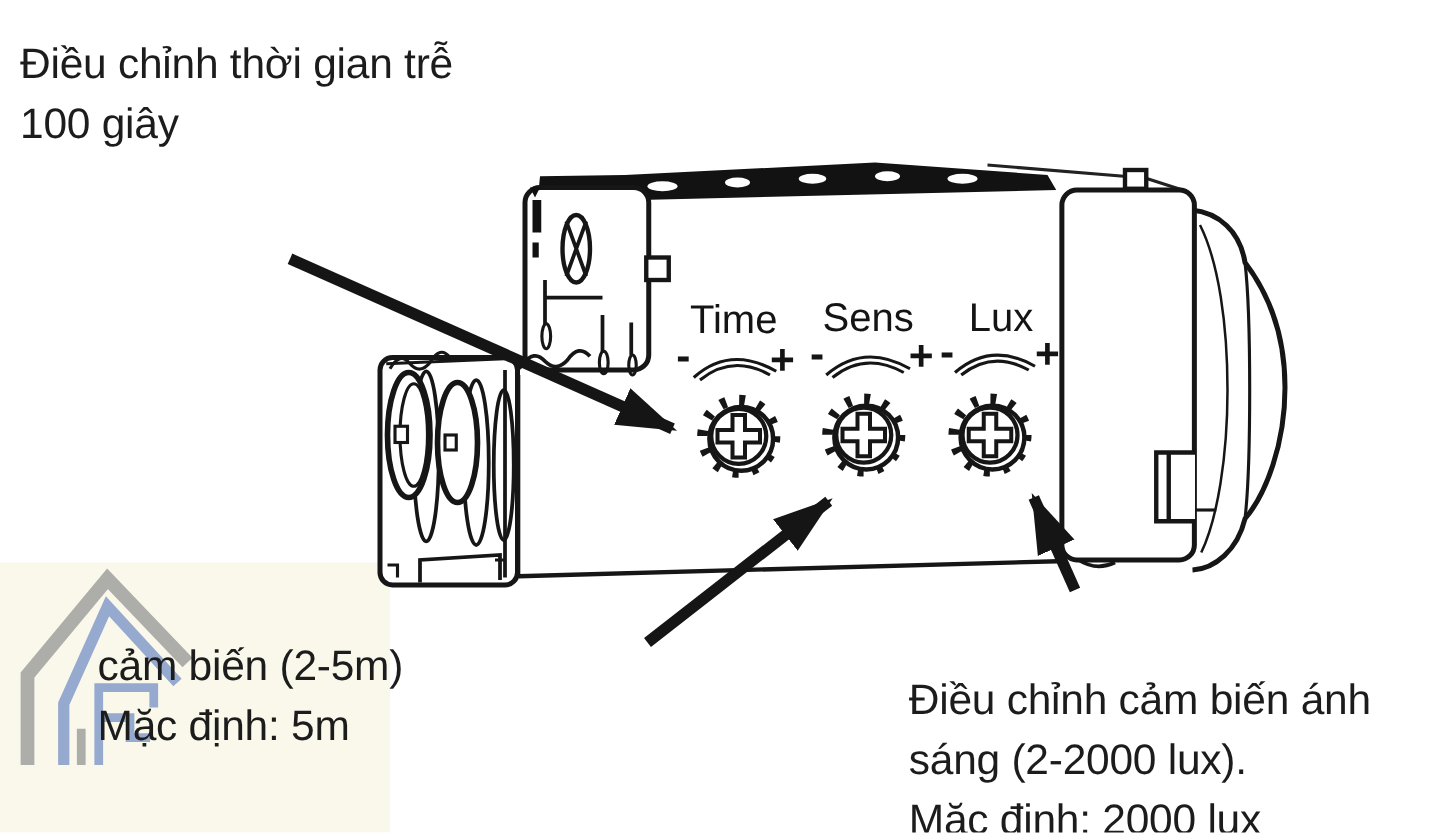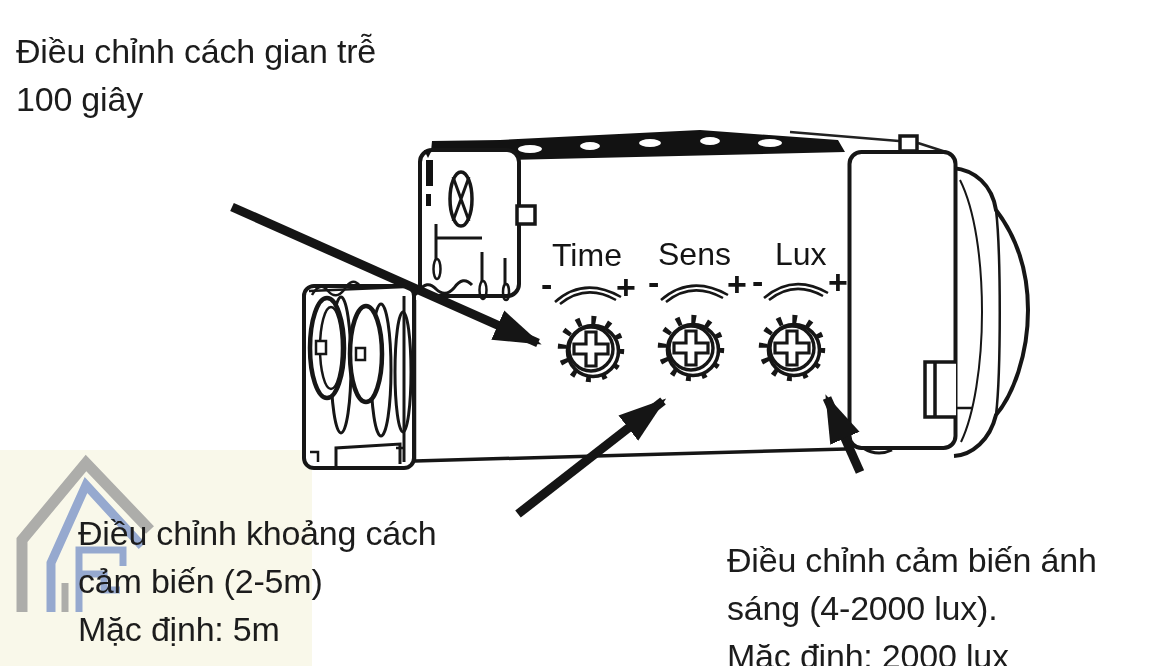--- a/index.html
+++ b/index.html
@@ -157,29 +157,28 @@
     </g>
 
     <g stroke="#151515" stroke-width="9">
       <line x1="232" y1="207" x2="538" y2="343" marker-end="url(#ah)"></line>
       <line x1="518" y1="514" x2="663" y2="401" marker-end="url(#ah)"></line>
       <line x1="860" y1="472" x2="827" y2="398" marker-end="url(#ah)"></line>
     </g>
   </svg>
 
   <div class="note note-time">
-    <div>Điều chỉnh cách gian trễ</div>
+    <div>Điều chỉnh thời gian trễ</div>
     <div>100 giây</div>
   </div>
 
   <div class="note note-dist">
-    <div>Điều chỉnh khoảng cách</div>
     <div>cảm biến (2-5m)</div>
     <div>Mặc định: 5m</div>
   </div>
 
   <div class="note note-lux">
     <div>Điều chỉnh cảm biến ánh</div>
-    <div>sáng (4-2000 lux).</div>
+    <div>sáng (2-2000 lux).</div>
     <div>Mặc định: 2000 lux</div>
   </div>
 
 </div>
 
 </body></html>

